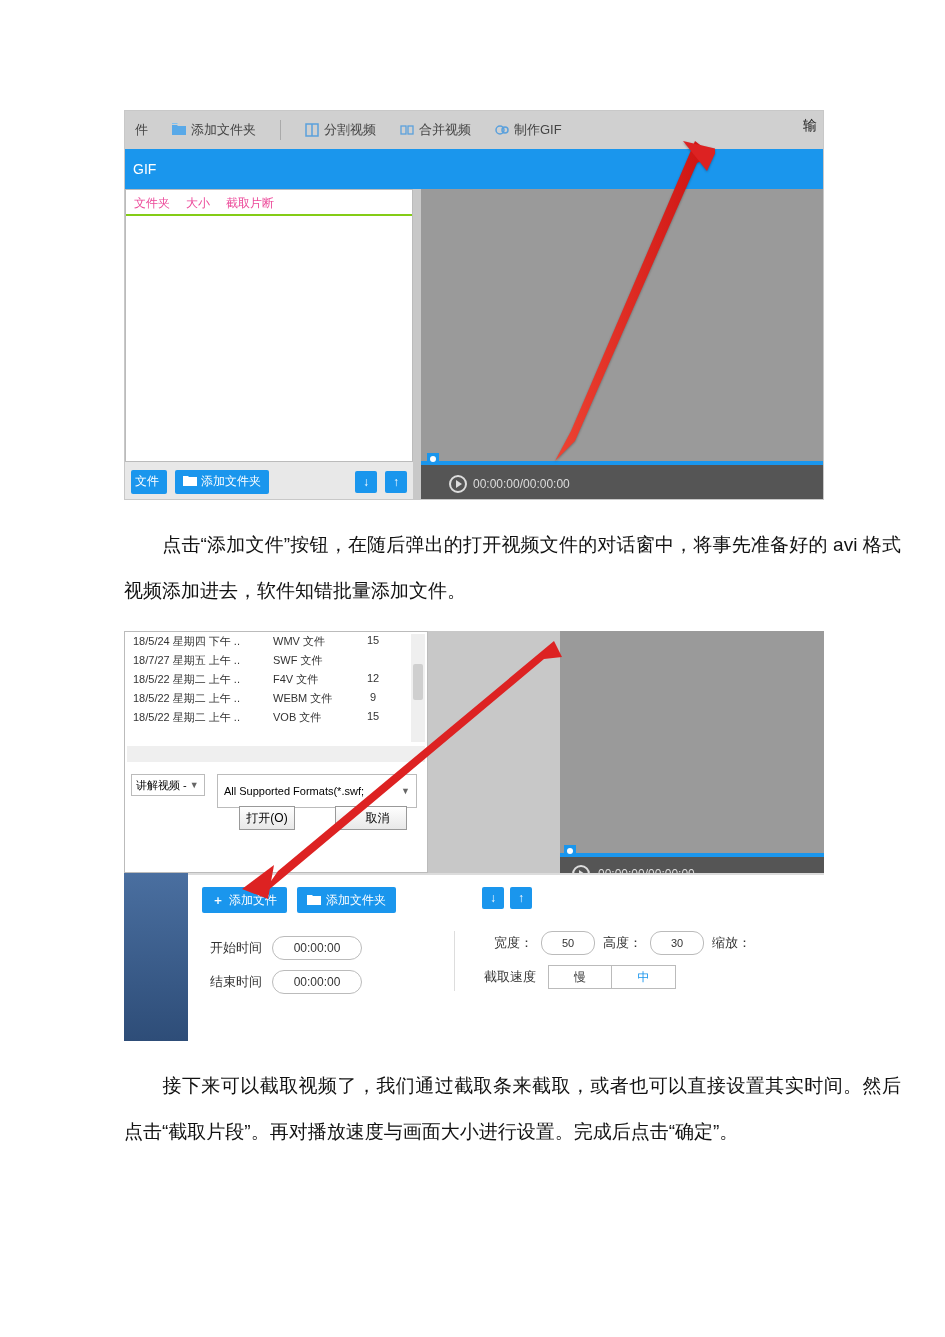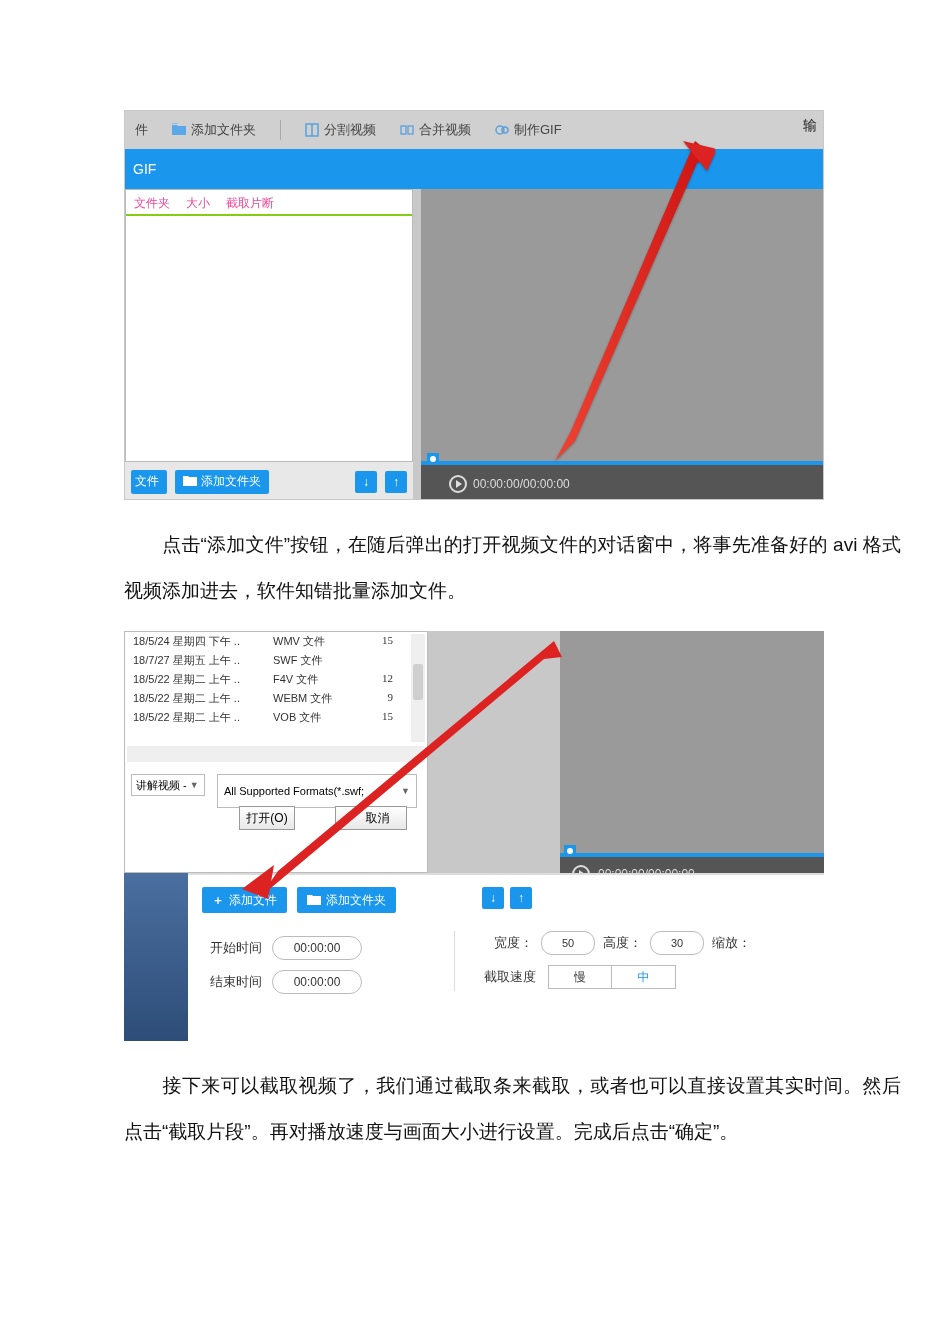--- a/index.html
+++ b/index.html
@@ -42,21 +42,21 @@
 
   
   .para { font-size: 19px; line-height: 2.4; color: #111; margin: 22px 44px 18px 124px; text-align: justify;}
   .para .indent{ display:inline-block; width:2em;}
 
   
   .shot2 { width:700px; height:410px; margin:0 0 0 124px; position:relative; background:#c8c8c8; overflow:hidden;}
   .s2-dialog{ position:absolute; left:0; top:0; width:304px; height:242px; background:#fff; border:1px solid #bbb;}
   .s2-files{ font-size:11px; color:#333;}
   .s2-row{ display:flex; padding:2px 8px;}
-  .s2-row span:nth-child(1){width:140px;} .s2-row span:nth-child(2){width:80px;} .s2-row span:nth-child(3){width:40px;text-align:right;font-family:Liberation Serif, serif;}
+  .s2-row span:nth-child(1){width:140px;} .s2-row span:nth-child(2){width:80px;} .s2-row span:nth-child(3){width:40px;text-align:center;}
   .s2-scroll{ position:absolute; right:2px; top:2px; width:14px; height:108px; background:#efefef;}
   .s2-scroll::after{content:"";position:absolute;left:2px;top:30px;width:10px;height:36px;background:#cfcfcf;border-radius:2px;}
   .s2-track{ position:absolute; left:2px; right:2px; top:114px; height:16px; background:#efefef;}
   .s2-namefield{ position:absolute; left:6px; top:142px; width:74px; height:22px; border:1px solid #bbb;
      font-size:11px; display:flex;align-items:center;padding:0 4px;}
   .s2-namefield .carr{font-size:9px;margin-left:3px;color:#666;}
   .s2-filter{ position:absolute; left:92px; top:142px; width:200px; height:22px; border:1px solid #bbb;
      font-size:11px; display:flex; align-items:center; padding:16px 6px;}
   .s2-filter .carr{margin-left:auto;font-size:9px;color:#666;}
   .s2-open{ position:absolute; left:114px; top:174px; width:56px; height:24px; border:1px solid #999;

